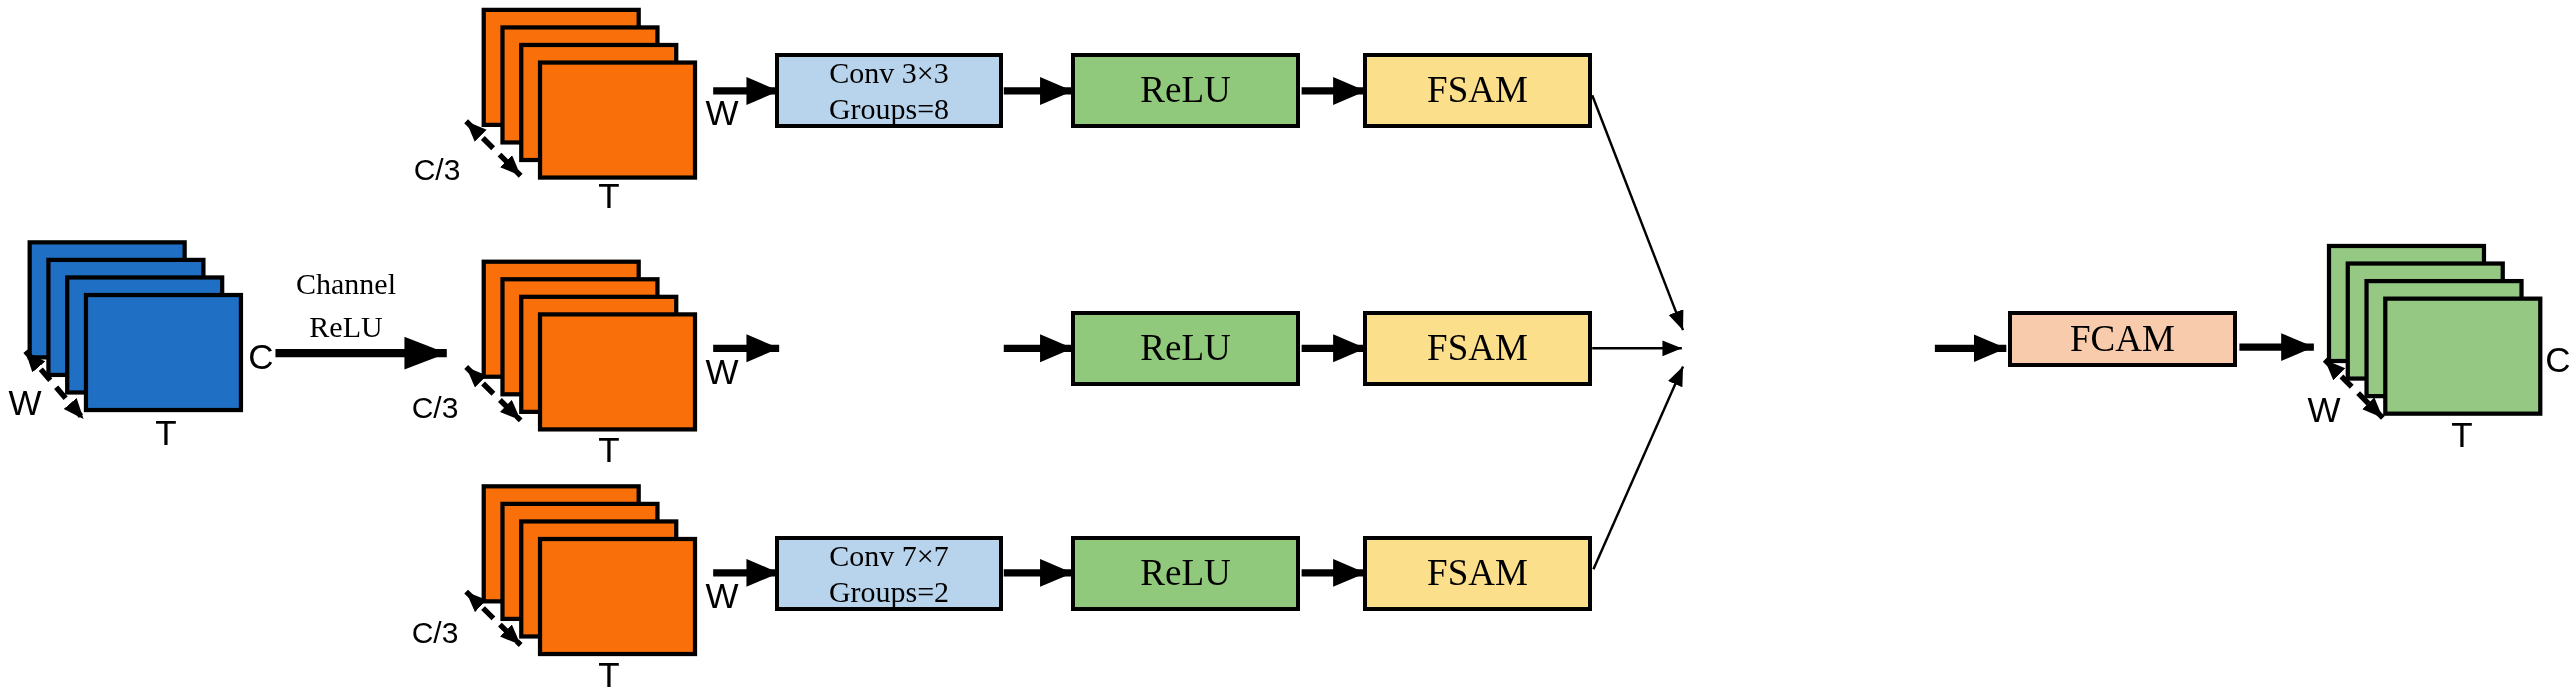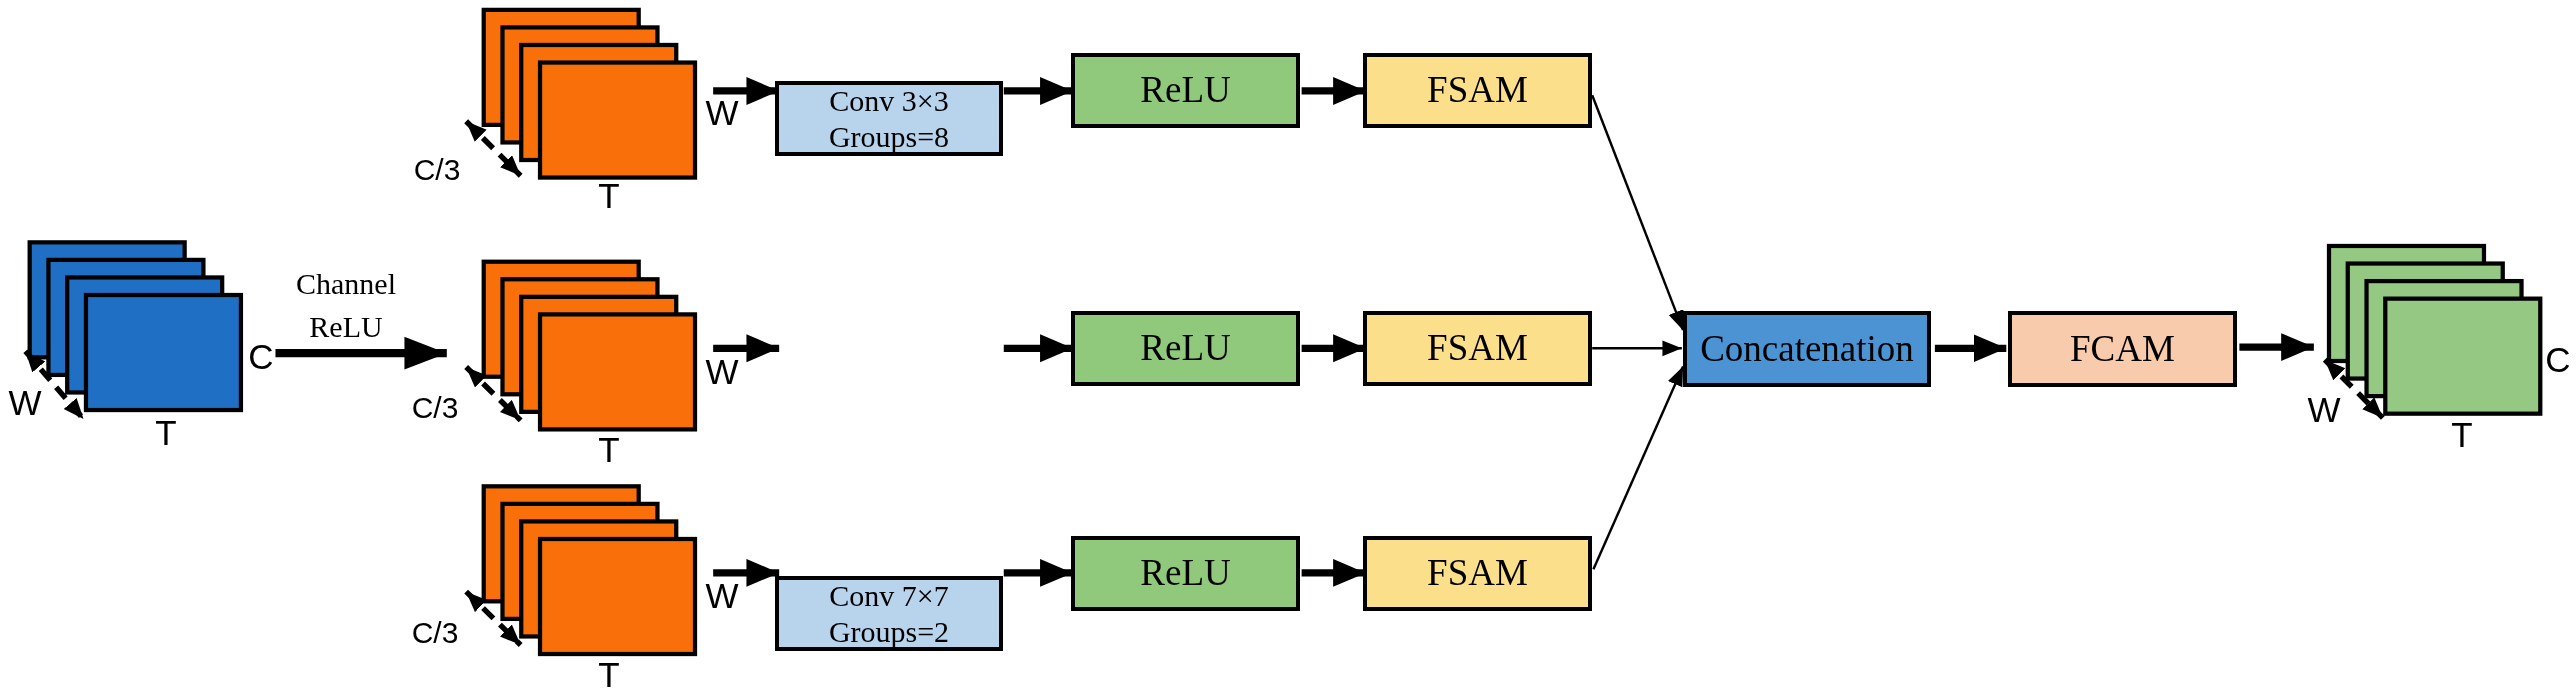--- a/index.html
+++ b/index.html
@@ -126,38 +126,37 @@
   <span class="lbl dim" style="left:609px;top:196px;">T</span>
 
   <span class="lbl dim small" style="left:435px;top:408px;">C/3</span>
   <span class="lbl dim" style="left:722px;top:372px;">W</span>
   <span class="lbl dim" style="left:609px;top:450px;">T</span>
 
   <span class="lbl dim small" style="left:435px;top:633px;">C/3</span>
   <span class="lbl dim" style="left:722px;top:596px;">W</span>
   <span class="lbl dim" style="left:609px;top:675px;">T</span>
 
-  <div class="box two conv" style="left:775px;top:53px;width:228px;height:75px;margin-top:28px;">
+  <div class="box two conv" style="left:775px;top:53px;width:228px;height:75px;">
     <div>Conv 3×3</div>
     <div>Groups=8</div>
   </div>
   <div class="box relu" style="left:1071px;top:53px;width:229px;height:75px;">ReLU</div>
   <div class="box fsam" style="left:1363px;top:53px;width:229px;height:75px;">FSAM</div>
 
   <div class="box relu" style="left:1071px;top:311px;width:229px;height:75px;">ReLU</div>
   <div class="box fsam" style="left:1363px;top:311px;width:229px;height:75px;">FSAM</div>
 
-  <div class="box two conv" style="left:775px;top:536px;width:228px;height:75px;margin-top:40px;">
+  <div class="box two conv" style="left:775px;top:536px;width:228px;height:75px;">
     <div>Conv 7×7</div>
     <div>Groups=2</div>
   </div>
   <div class="box relu" style="left:1071px;top:536px;width:229px;height:75px;">ReLU</div>
   <div class="box fsam" style="left:1363px;top:536px;width:229px;height:75px;">FSAM</div>
 
-  <div class="box concat" style="left:1683px;top:311px;width:248px;height:76px;">Concatenation</div>
-  <div class="box fcam" style="left:2008px;top:311px;width:229px;height:76px;">FCAM</div>
+  <div class="box fcam" style="left:2008px;top:311px;width:229px;height:56px;">FCAM</div>
 
   <span class="lbl dim" style="left:2558px;top:360px;">C</span>
   <span class="lbl dim" style="left:2324px;top:410px;">W</span>
   <span class="lbl dim" style="left:2462px;top:435px;">T</span>
 
 </div>
 
 
 </body></html>

